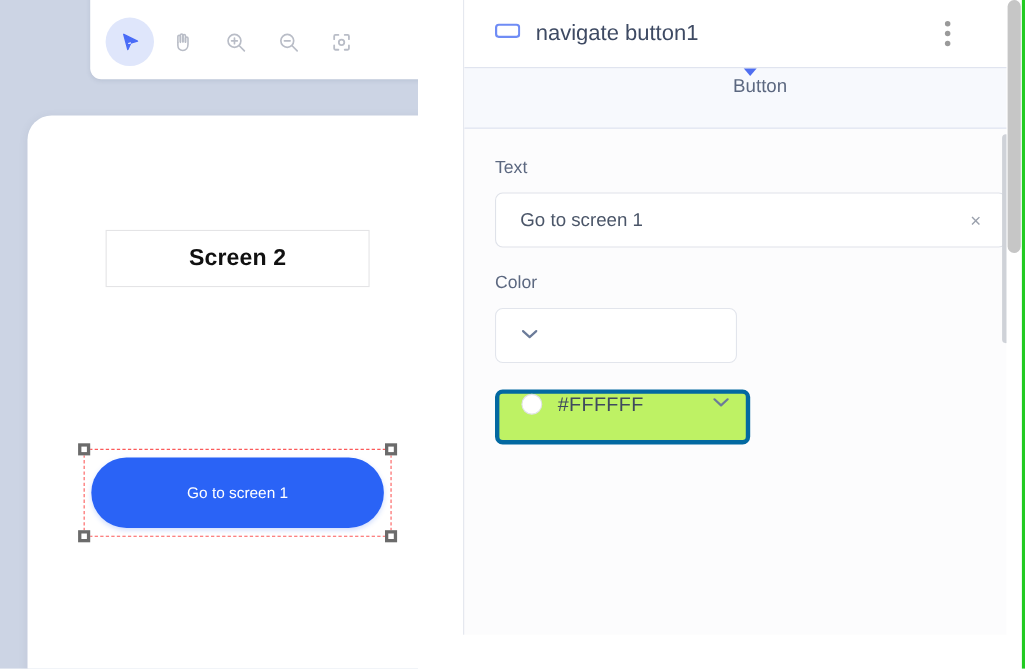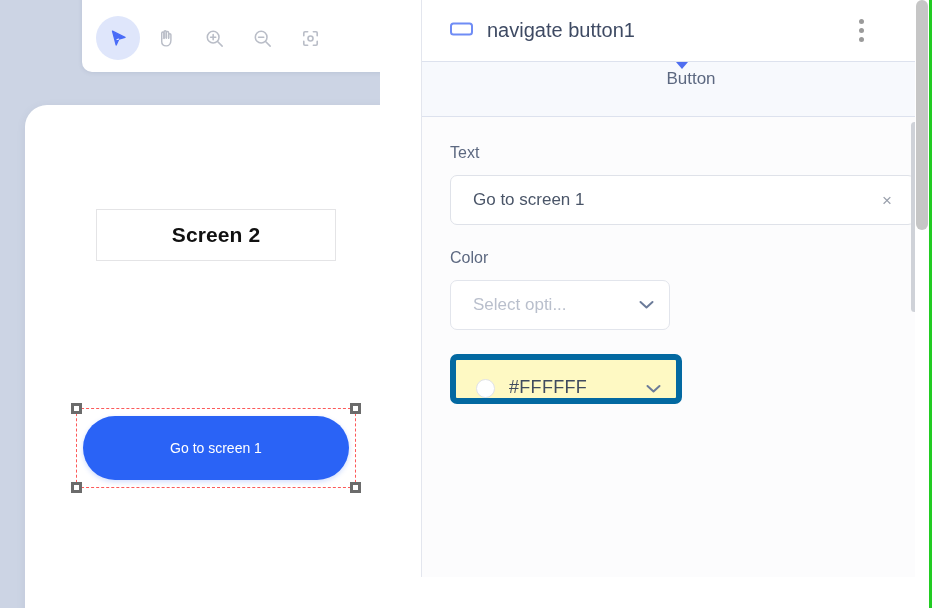--- a/index.html
+++ b/index.html
@@ -252,25 +252,25 @@
     flex: 1 1 auto;
     font-size: 17px;
     color: #b9bfcc;
     white-space: nowrap;
     overflow: hidden;
   }
 
   .color-box {
     width: 232px;
     height: 50px;
-    background: #fef9c3;
-    border: 6px solid #0369a1;
+    background: #bef264;
+    border: 4px solid #0369a1;
     border-radius: 7px;
     display: flex;
-    align-items: flex-end;
+    align-items: flex-start;
     padding: 0 14px 0 20px;
     cursor: pointer;
   }
   .swatch {
     width: 19px; height: 19px;
     border-radius: 50%;
     border: 1px solid #e0e2e7;
     margin-right: 14px;
     flex: 0 0 auto;
   }
@@ -441,21 +441,20 @@
         <span class="field-label">Text</span>
         <div class="text-input">
           <span class="val">Go to screen 1</span>
           <span class="clear-x">×</span>
         </div>
       </div>
 
       <div class="field-group">
         <span class="field-label">Color</span>
         <div class="select-box">
-          <span class="ph">Select opti...</span>
           <span class="chev">
             <svg width="17" height="11" viewBox="0 0 17 11" fill="none" stroke="#6b7b99" stroke-width="2" stroke-linecap="round" stroke-linejoin="round">
               <path d="M2.5 3 L8.5 8.5 L14.5 3"></path>
             </svg>
           </span>
         </div>
       </div>
 
       <div class="field-group">
         <div class="color-box">

